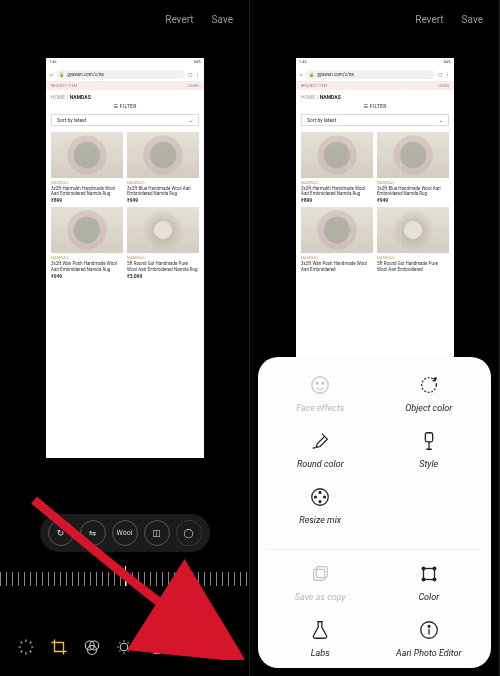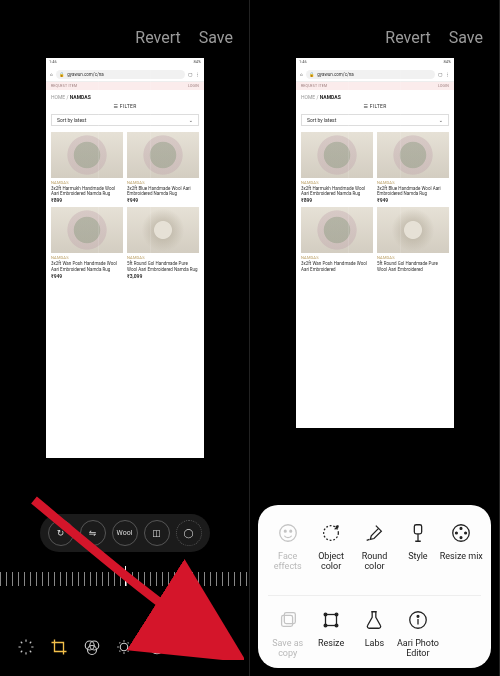--- a/index.html
+++ b/index.html
@@ -18,23 +18,23 @@
     background: #000;
     position: relative;
     overflow: hidden;
     border-right: 1px solid #222;
   }
   .pane:last-child { border-right: none; }
   .topbar {
     display: flex;
     justify-content: flex-end;
     gap: 18px;
-    padding: 28px 16px 8px;
+    padding: 14px 16px 8px;
     color: #9a9a9a;
-    font-size: 16px;
+    font-size: 10px;
   }
   .screenshot {
     position: absolute;
     left: 46px;
     top: 58px;
     width: 158px;
     height: 400px;
     background: #fff;
     font-size: 5px;
     color: #333;
@@ -155,23 +155,24 @@
   
   .sheet{
     position:absolute;
     left:8px;right:8px;bottom:8px;
     background:#fdfdfd;
     border-radius:20px;
     padding:14px 8px 10px;
   }
   .sheet-grid{
     display:grid;
-    grid-template-columns:repeat(5,1fr);
+    grid-template-columns:repeat(2,1fr);
     row-gap:14px;
     text-align:center;
+    font-style:italic;
   }
   .sheet-item{ font-size:9px; color:#222; }
   .sheet-item.disabled{ color:#b8b8b8; }
   .sheet-item .ic{
     width:28px;height:28px;margin:0 auto 4px;
     display:flex;align-items:center;justify-content:center;
     font-size:17px;
   }
   .sheet-divider{
     height:1px;background:#eee;margin:10px 2px;
@@ -434,21 +435,21 @@
       <div class="sheet-item">
         <div class="ic">
             <svg width="22" height="22" viewBox="0 0 24 24" fill="none" stroke="#222" stroke-width="1.4">
               <rect x="6" y="6" width="12" height="12"></rect>
               <circle cx="6" cy="6" r="1.5" fill="#222"></circle>
               <circle cx="18" cy="6" r="1.5" fill="#222"></circle>
               <circle cx="6" cy="18" r="1.5" fill="#222"></circle>
               <circle cx="18" cy="18" r="1.5" fill="#222"></circle>
             </svg>
           </div>
-        <span>Resize</span>
+        <span>Color</span>
       </div>
       <div class="sheet-item">
         <div class="ic">
             <svg width="22" height="22" viewBox="0 0 24 24" fill="none" stroke="#222" stroke-width="1.4">
               <path d="M9 3h6M10 3v6l-5 9a2 2 0 002 3h10a2 2 0 002-3l-5-9V3"></path>
             </svg>
           </div>
         <span>Labs</span>
       </div>
       <div class="sheet-item">

